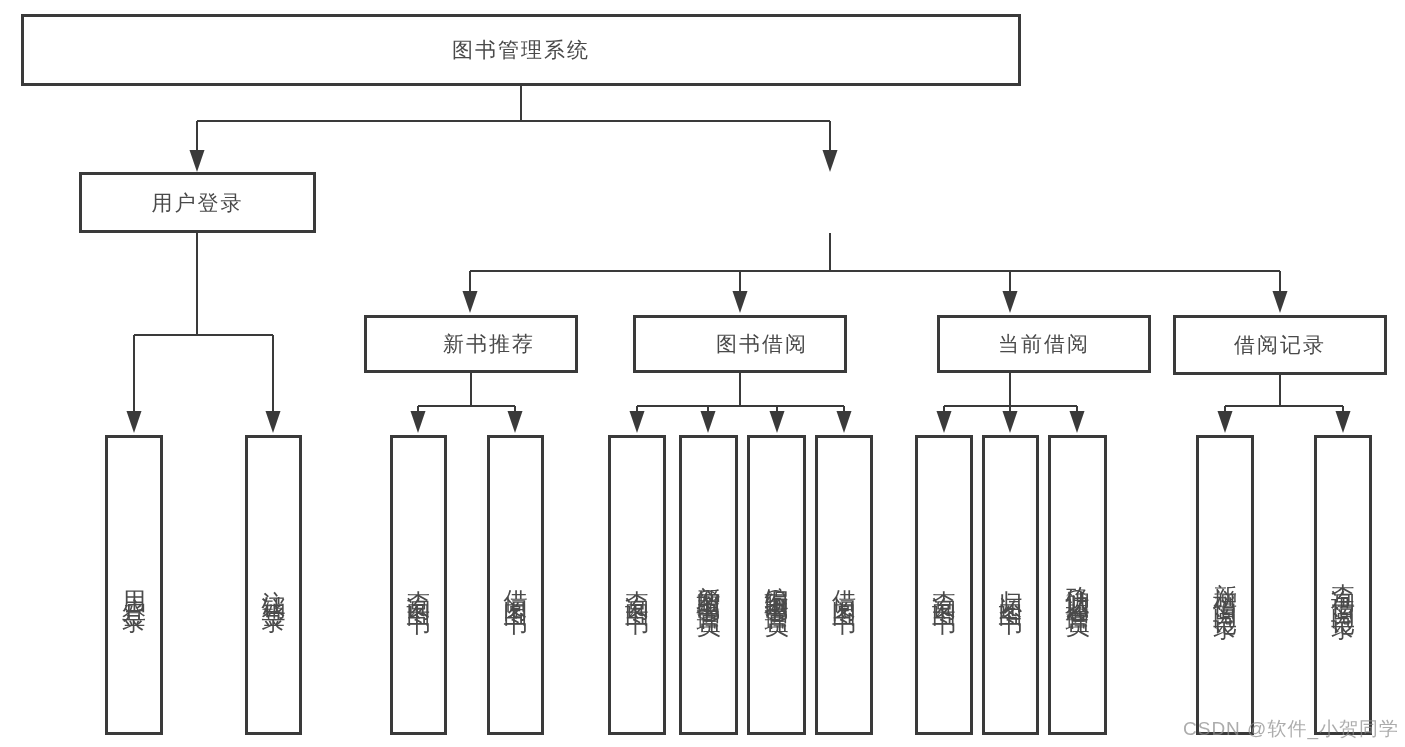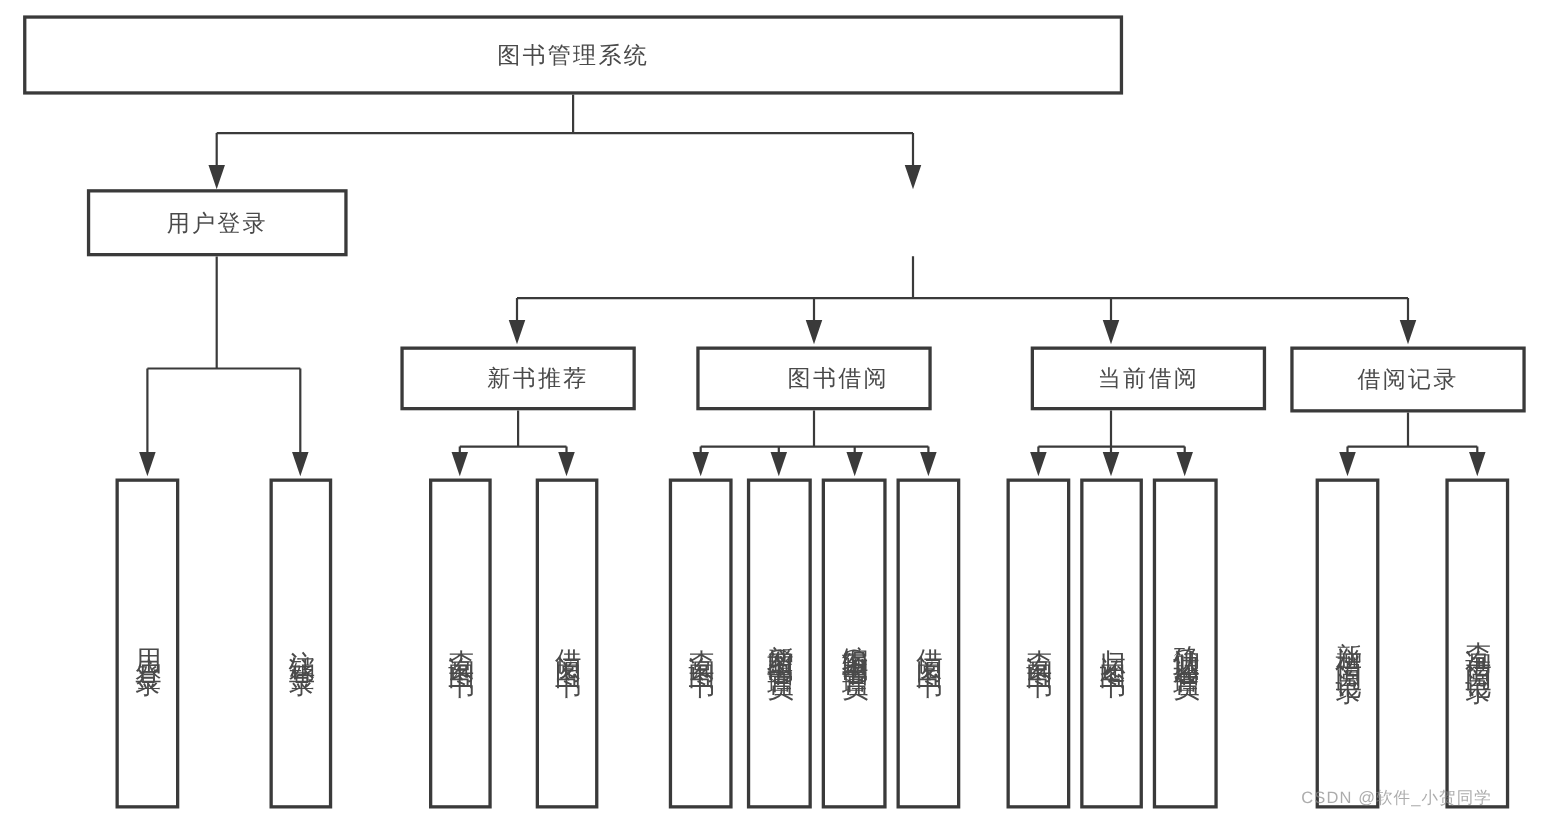--- a/index.html
+++ b/index.html
@@ -42,21 +42,21 @@
     white-space: nowrap;
   }
   .leaf.tight .v-label {
     letter-spacing: 4px;
   }
   .watermark {
     position: absolute;
     left: 1183px;
     top: 716px;
     z-index: 3;
-    font-size: 15px;
+    font-size: 19px;
     color: rgba(140, 140, 140, 0.72);
     letter-spacing: 1px;
     white-space: nowrap;
   }
 </style>
 </head>
 <body>
 
 <div class="canvas">
 

